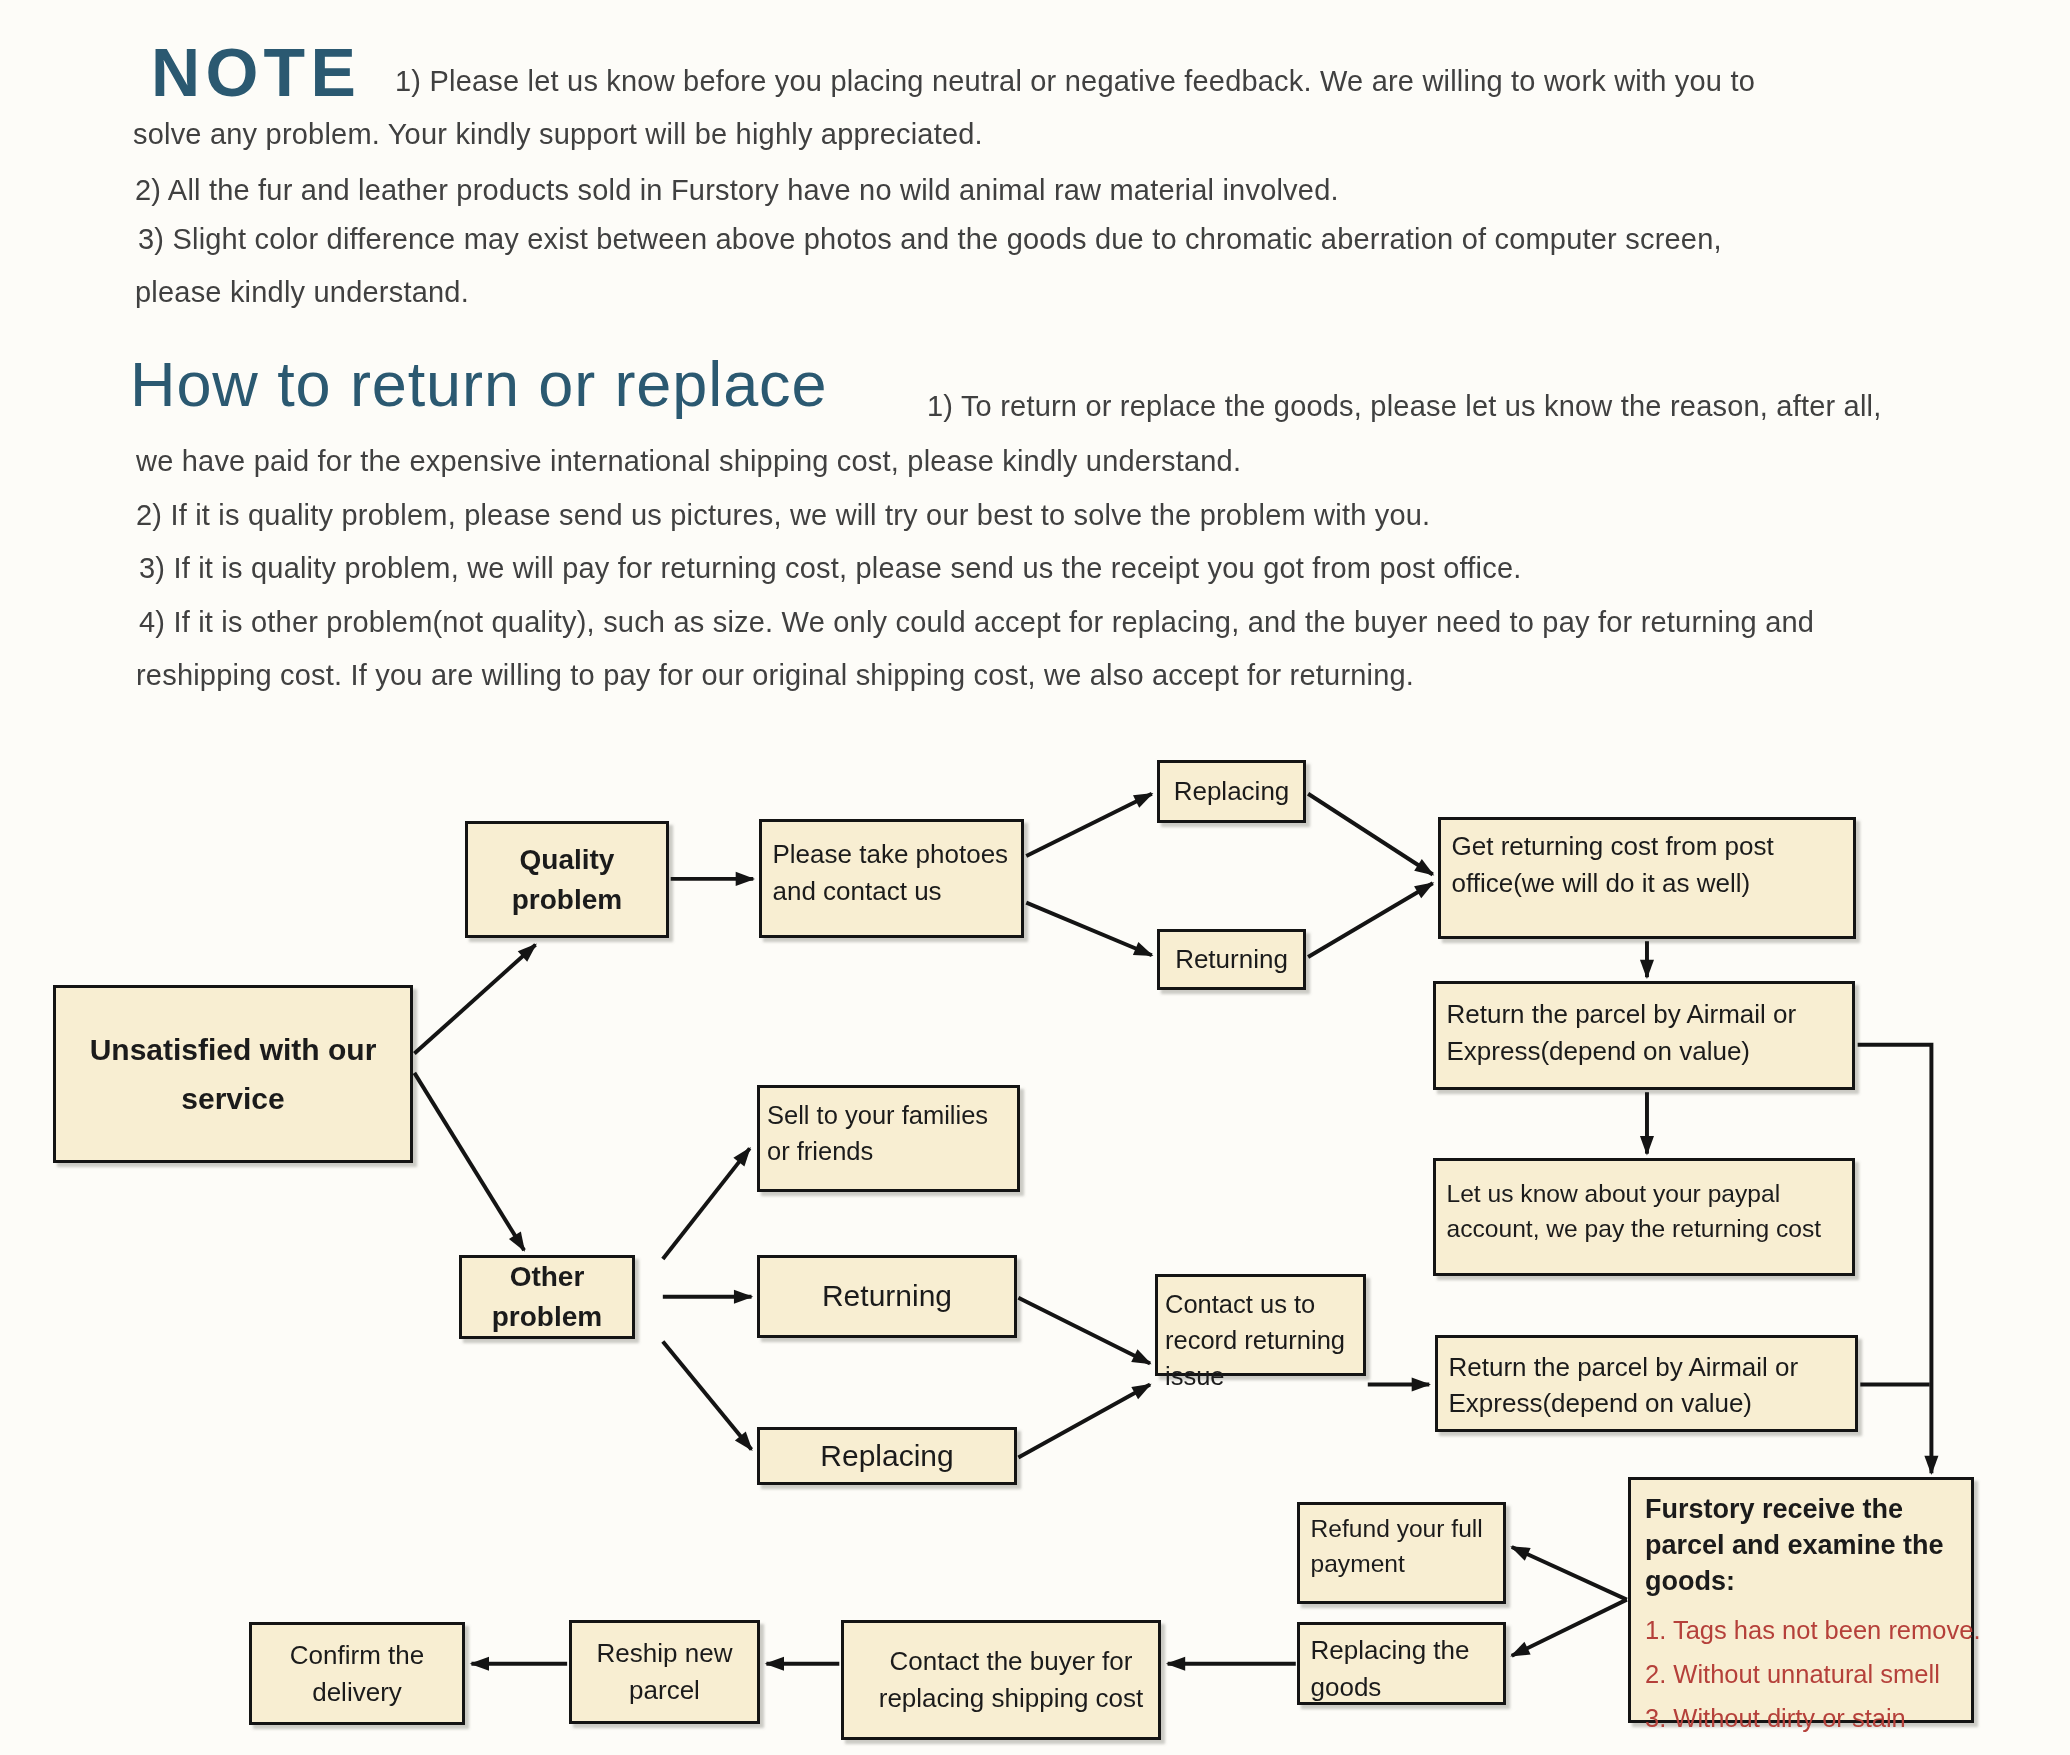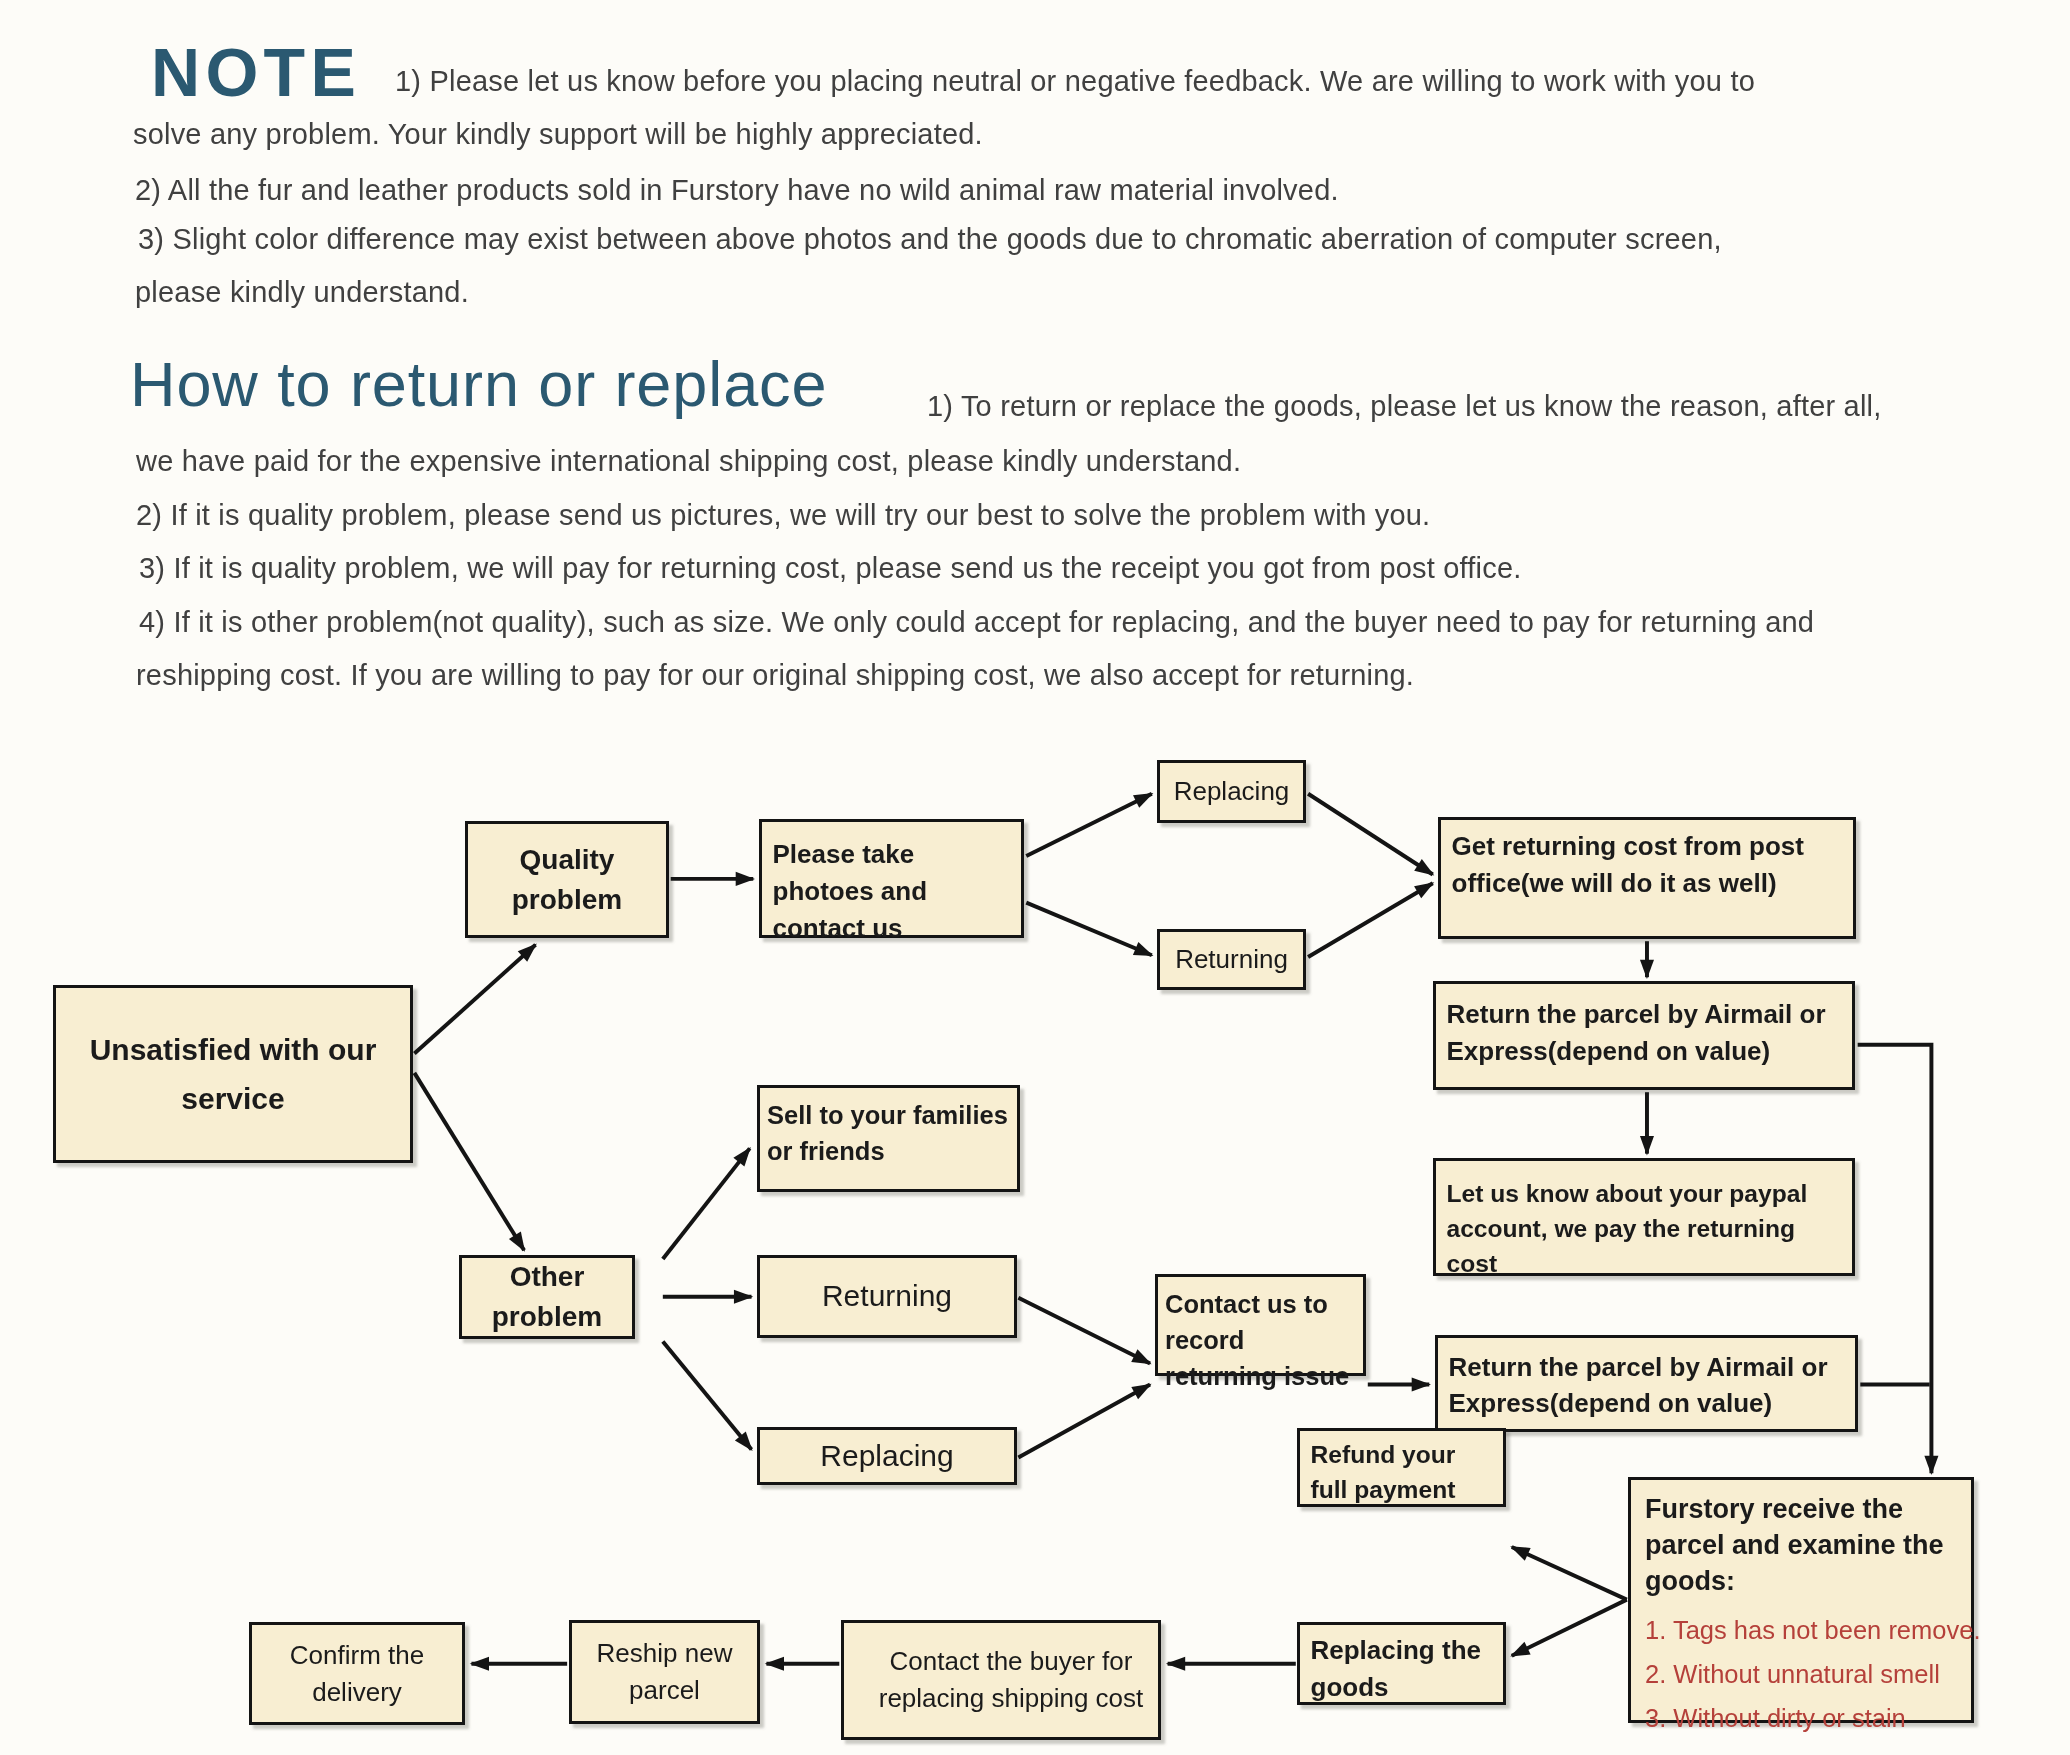--- a/index.html
+++ b/index.html
@@ -24,21 +24,21 @@
   }
   
   .node{
     position:absolute;box-sizing:border-box;
     background:#f8eed2;border:3.5px solid #141414;
     color:#1b1b1b;font-size:26px;line-height:1.42;
     box-shadow:3.5px 4.4px 2.6px rgba(110,110,100,0.35);
     white-space:normal;
   }
   .node.center{display:flex;align-items:center;justify-content:center;text-align:center;}
-  .node.left{padding:8.8px 10.5px;font-weight:bold;}
+  .node.left{padding:8.8px 10.5px;}
   .node.bold{font-weight:bold;}
   .node.big{font-size:30px;}
   .node.sm{font-size:25.5px;}
   .node.xsm{font-size:24.6px;}
   .furstory{padding:10.5px 14px;}
   .furstory .f-title{font-weight:bold;font-size:27px;line-height:1.35;margin-bottom:12.3px;white-space:normal;}
   .furstory .f-item{font-size:25.5px;line-height:1.0;margin-top:18.4px;white-space:nowrap;}
   svg.wires{position:absolute;left:0;top:0;pointer-events:none;}
 </style>
 </head>
@@ -89,21 +89,21 @@
 
   <div class="node left" style="left:1435px;top:1335px;width:423px;height:97px;padding-top:10.5px;">Return the parcel by Airmail or Express(depend on value)</div>
 
   <div class="node furstory" style="left:1628px;top:1477px;width:346px;height:246px;">
     <div class="f-title">Furstory receive the parcel and examine the goods:</div>
     <div class="f-item" style="color:#b5403a;">1. Tags has not been remove.</div>
     <div class="f-item" style="color:#b5403a;">2. Without unnatural smell</div>
     <div class="f-item" style="color:#b5403a;">3. Without dirty or stain</div>
   </div>
 
-  <div class="node left xsm" style="left:1297px;top:1428px;width:209px;height:79px;padding:7px 10.5px;">Refund your full payment</div>
+  <div class="node left xsm" style="left:1297px;top:1502px;width:209px;height:102px;padding:7px 10.5px;">Refund your full payment</div>
 
   <div class="node left" style="left:1297px;top:1622px;width:209px;height:83px;padding:7px 10.5px;">Replacing the goods</div>
 
   <div class="node center" style="left:841px;top:1620px;width:320px;height:120px;padding-left:20px;">Contact the buyer for replacing shipping cost</div>
 
   <div class="node center" style="left:569px;top:1620px;width:191px;height:104px;">Reship new parcel</div>
 
   <div class="node center" style="left:249px;top:1622px;width:216px;height:103px;">Confirm the delivery</div>
 
   <svg class="wires" width="2071" height="1756" viewBox="0 0 2359 2000">

